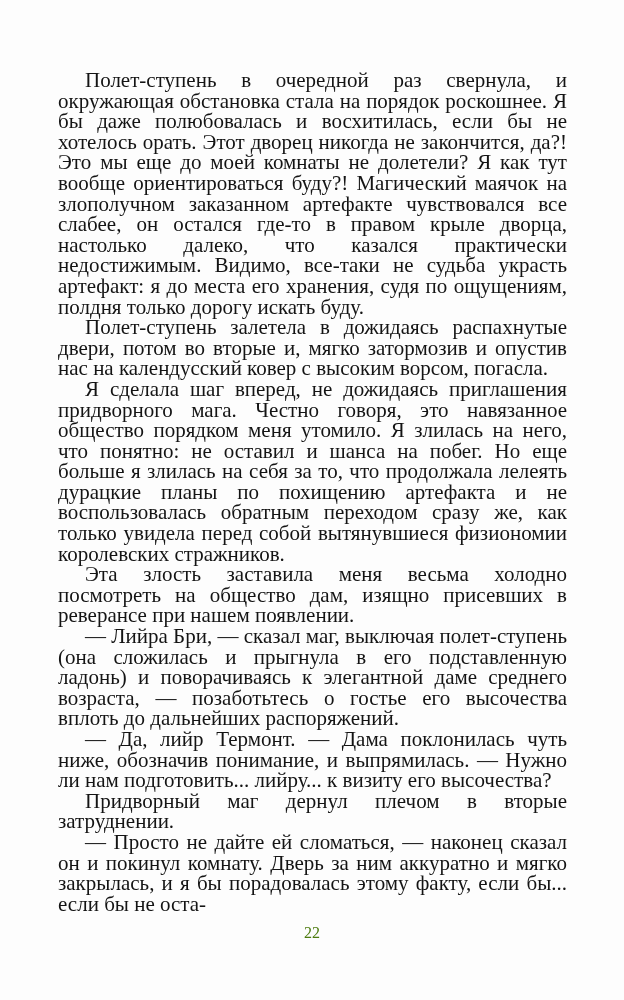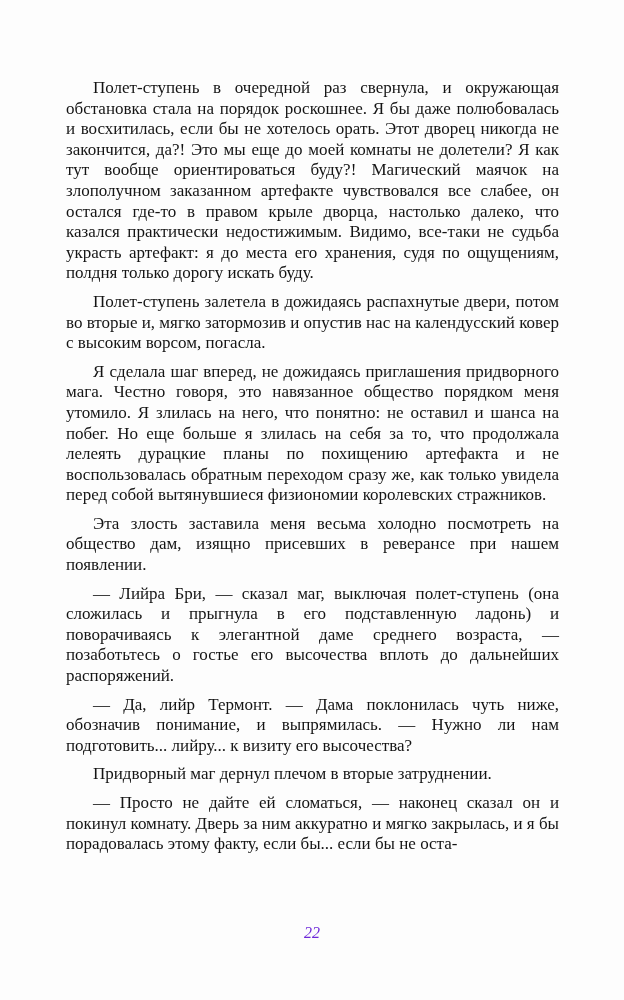--- a/index.html
+++ b/index.html
@@ -13,37 +13,36 @@
     height: 1000px;
     margin: 0 auto;
     background: #fdfdfd;
     box-sizing: border-box;
     padding: 70px 57px 0 58px;
     font-family: "Liberation Serif", "DejaVu Serif", serif;
     color: #141414;
     overflow: hidden;
   }
   .text-block p {
-    margin: 8px;
+    margin: 0;
     text-align: justify;
     text-indent: 27px;
-    font-size: 17px;
+    font-size: 21px;
     line-height: 20.6px;
     hyphens: auto;
     -webkit-hyphens: auto;
   }
   .page-number {
     position: absolute;
     top: 924px;
     left: 0;
     right: 0;
     text-align: center;
     font-size: 16px;
-    color: #6d28d9;
-    font-style: italic;
+    color: #4d7c0f;
   }
 </style>
 </head>
 <body>
 
 <div class="page">
   <div class="text-block">
     <p>Полет-ступень в очередной раз свернула, и окружающая обстановка стала на порядок роскошнее. Я бы даже полюбовалась и восхитилась, если бы не хотелось орать. Этот дворец никогда не закончится, да?! Это мы еще до моей комнаты не долетели? Я как тут вообще ориентироваться буду?! Магический маячок на злополучном заказанном артефакте чувствовался все слабее, он остался где-то в правом крыле дворца, настолько далеко, что казался практически недостижимым. Видимо, все-таки не судьба украсть артефакт: я до места его хранения, судя по ощущениям, полдня только дорогу искать буду.</p>
     <p>Полет-ступень залетела в дожидаясь распахнутые двери, потом во вторые и, мягко затормозив и опустив нас на календусский ковер с высоким ворсом, погасла.</p>
     <p>Я сделала шаг вперед, не дожидаясь приглашения придворного мага. Честно говоря, это навязанное общество порядком меня утомило. Я злилась на него, что понятно: не оставил и шанса на побег. Но еще больше я злилась на себя за то, что продолжала лелеять дурацкие планы по похищению артефакта и не воспользовалась обратным переходом сразу же, как только увидела перед собой вытянувшиеся физиономии королевских стражников.</p>

